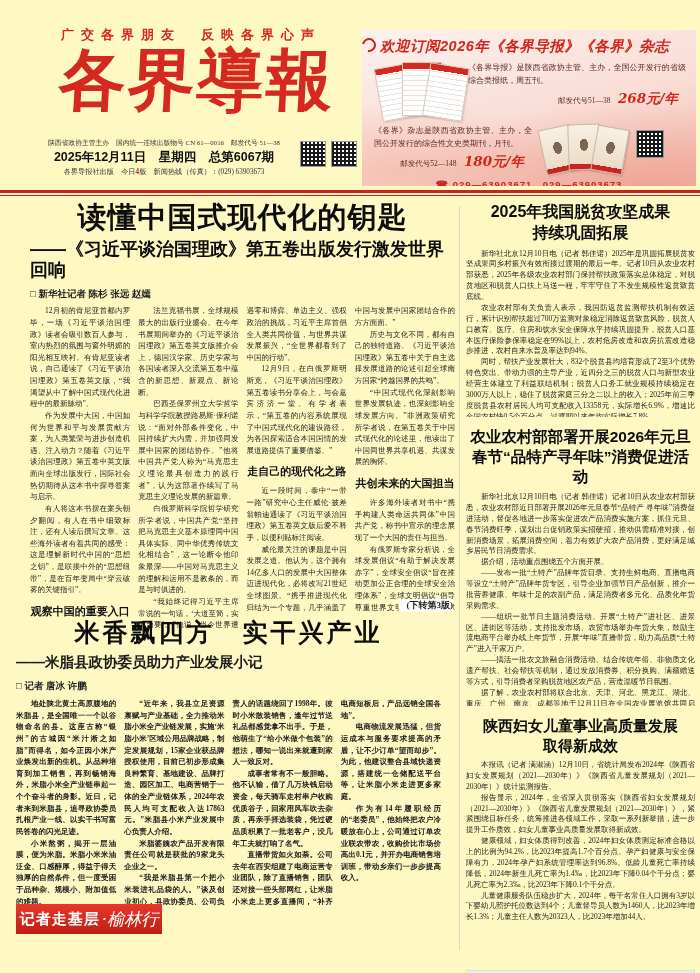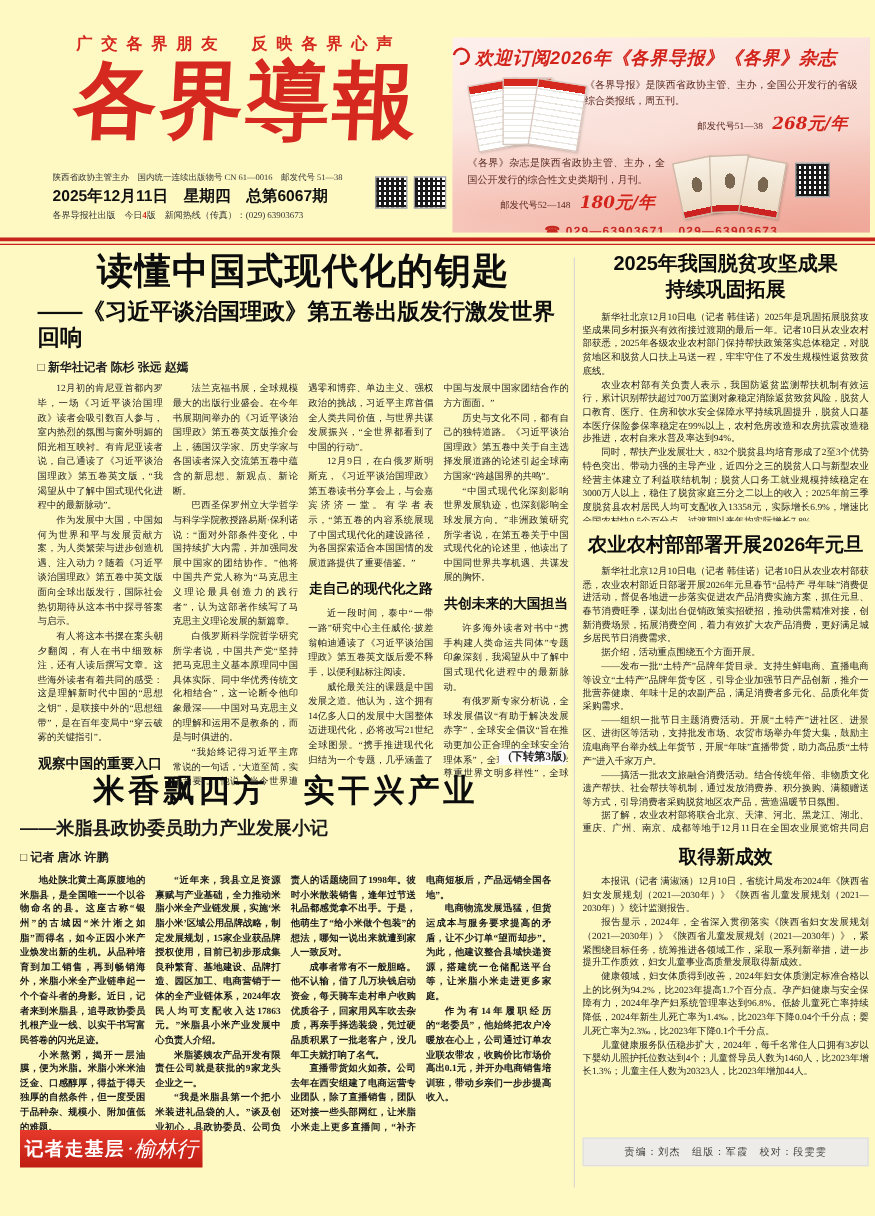--- a/index.html
+++ b/index.html
@@ -5,21 +5,21 @@
   html,body{margin:0;padding:0;background:#e8e8e8;}
   .page{position:relative;width:700px;height:973px;background:#fef9c3;overflow:hidden;
         font-family:"Liberation Serif",serif;color:#222;}
   
   .tagline{position:absolute;left:55px;top:26px;width:272px;text-align:center;
            color:#d5281f;font-size:13px;font-weight:bold;letter-spacing:7px;
            font-family:"Liberation Serif",serif;}
   .brand{position:absolute;left:52px;top:46px;width:290px;text-align:center;
          color:#d5281f;font-size:67px;font-weight:bold;line-height:1;
          font-family:"DejaVu Serif",serif;letter-spacing:2px;transform:skewX(-3deg);}
-  .pubinfo{position:absolute;left:42px;top:138px;width:268px;text-align:left;line-height:1.5;}
+  .pubinfo{position:absolute;left:30px;top:138px;width:268px;text-align:center;line-height:1.5;}
   .pi1{font-size:6.8px;color:#333;}
   .pi2{font-size:12.5px;font-weight:bold;color:#111;font-family:"Liberation Sans",sans-serif;}
   .pi3{font-size:7.2px;color:#333;}
   .red{color:#d5281f;font-weight:bold;}
   .hqr{position:absolute;left:300px;top:141px;display:flex;gap:5px;}
   .qr{width:24px;height:24px;border:1px solid #999;background-color:#fff;background-image:
       repeating-linear-gradient(0deg,#1a1a1a 0 2px,transparent 2px 4px),
       repeating-linear-gradient(90deg,#1a1a1a 0 2px,#fff 2px 4px);}
   
   .ad{position:absolute;left:362px;top:30px;width:334px;height:156px;
@@ -185,21 +185,21 @@
         <p class="bp">巴西圣保罗州立大学哲学与科学学院教授路易斯·保利诺说：“面对外部条件变化，中国持续扩大内需，并加强同发展中国家的团结协作。”他将中国共产党人称为“马克思主义理论最具创造力的践行者”，认为这部著作续写了马克思主义理论发展的新篇章。</p>
         <p class="bp">白俄罗斯科学院哲学研究所学者说，中国共产党“坚持把马克思主义基本原理同中国具体实际、同中华优秀传统文化相结合”，这一论断令他印象最深——中国对马克思主义的理解和运用不是教条的，而是与时俱进的。</p>
         <p class="bp">“我始终记得习近平主席常说的一句话，‘大道至简，实干为要’。”他说，当今世界遭遇零和博弈、单边主义、强权政治的挑战，习近平主席首倡全人类共同价值，与世界共谋发展振兴，“全世界都看到了中国的行动”。</p>
         <p class="bp">12月9日，在白俄罗斯明斯克，《习近平谈治国理政》第五卷读书分享会上，与会嘉宾济济一堂。有学者表示，“第五卷的内容系统展现了中国式现代化的建设路径，为各国探索适合本国国情的发展道路提供了重要借鉴。”</p>
         <p class="crosshead">走自己的现代化之路</p>
         <p class="bp">近一段时间，泰中“一带一路”研究中心主任威伦·披差翁帕迪通读了《习近平谈治国理政》第五卷英文版后爱不释手，以便利贴标注阅读。</p>
         <p class="bp">威伦最关注的课题是中国发展之道。他认为，这个拥有14亿多人口的发展中大国整体迈进现代化，必将改写21世纪全球图景。“携手推进现代化归结为一个专题，几乎涵盖了中国与发展中国家团结合作的方方面面。”</p>
         <p class="bp">历史与文化不同，都有自己的独特道路。《习近平谈治国理政》第五卷中关于自主选择发展道路的论述引起全球南方国家“跨越国界的共鸣”。</p>
         <p class="bp">“中国式现代化深刻影响世界发展轨迹，也深刻影响全球发展方向。”非洲政策研究所学者说，在第五卷关于中国式现代化的论述里，他读出了中国同世界共享机遇、共谋发展的胸怀。</p>
         <p class="crosshead">共创未来的大国担当</p>
-        <p class="bp">许多海外读者对书中“携手构建人类命运共同体”专题印象深刻，我渴望从中了解中国式现代化进程中的最新脉动。</p>
+        <p class="bp">许多海外读者对书中“携手构建人类命运共同体”中国共产党，称书中宣示的理念展现了一个大国的责任与担当。</p>
         <p class="bp">有俄罗斯专家分析说，全球发展倡议“有助于解决发展赤字”，全球安全倡议“旨在推动更加公正合理的全球安全治理体系”，全球文明倡议“倡导尊重世界文明多样性”，全球治理倡议则“绘就了对全球秩序的系统性展望”。</p>
       </div>
     <div class="lead-cont">(下转第3版)</div>
   </div>
 
   <div class="mizhi">
     <h1 class="mz-title">米香飘四方　实干兴产业</h1>
     <h2 class="mz-sub">——米脂县政协委员助力产业发展小记</h2>
     <div class="byline">□ 记者 唐冰 许鹏</div>
     <div class="mz-body">
@@ -229,33 +229,35 @@
       <div class="r-body rb-1">
           <p class="bp">新华社北京12月10日电（记者 韩佳诺）2025年是巩固拓展脱贫攻坚成果同乡村振兴有效衔接过渡期的最后一年。记者10日从农业农村部获悉，2025年各级农业农村部门保持帮扶政策落实总体稳定，对脱贫地区和脱贫人口扶上马送一程，牢牢守住了不发生规模性返贫致贫底线。</p>
           <p class="bp">农业农村部有关负责人表示，我国防返贫监测帮扶机制有效运行，累计识别帮扶超过700万监测对象稳定消除返贫致贫风险，脱贫人口教育、医疗、住房和饮水安全保障水平持续巩固提升，脱贫人口基本医疗保险参保率稳定在99%以上，农村危房改造和农房抗震改造稳步推进，农村自来水普及率达到94%。</p>
           <p class="bp">同时，帮扶产业发展壮大，832个脱贫县均培育形成了2至3个优势特色突出、带动力强的主导产业，近四分之三的脱贫人口与新型农业经营主体建立了利益联结机制；脱贫人口务工就业规模持续稳定在3000万人以上，稳住了脱贫家庭三分之二以上的收入；2025年前三季度脱贫县农村居民人均可支配收入13358元，实际增长6.9%，增速比全国农村快0.5个百分点，过渡期以来年均实际增长7.8%。</p>
         </div>
     </div>
 
     <div class="r-art">
       <h3 class="r-title rt-b">
         <span class="t1">农业农村部部署开展2026年元旦</span>
+        <span class="t2">春节“品特产寻年味”消费促进活动</span>
       </h3>
       <div class="r-body rb-2">
           <p class="bp">新华社北京12月10日电（记者 韩佳诺）记者10日从农业农村部获悉，农业农村部近日部署开展2026年元旦春节“品特产 寻年味”消费促进活动，督促各地进一步落实促进农产品消费实施方案，抓住元旦、春节消费旺季，谋划出台促销政策实招硬招，推动供需精准对接，创新消费场景，拓展消费空间，着力有效扩大农产品消费，更好满足城乡居民节日消费需求。</p>
           <p class="bp">据介绍，活动重点围绕五个方面开展。</p>
           <p class="bp">——发布一批“土特产”品牌年货目录。支持生鲜电商、直播电商等设立“土特产”品牌年货专区，引导企业加强节日产品创新，推介一批营养健康、年味十足的农副产品，满足消费者多元化、品质化年货采购需求。</p>
           <p class="bp">——组织一批节日主题消费活动。开展“土特产”进社区、进景区、进街区等活动，支持批发市场、农贸市场举办年货大集，鼓励主流电商平台举办线上年货节，开展“年味”直播带货，助力高品质“土特产”进入千家万户。</p>
           <p class="bp">——搞活一批农文旅融合消费活动。结合传统年俗、非物质文化遗产帮扶、社会帮扶等机制，通过发放消费券、积分换购、满额赠送等方式，引导消费者采购脱贫地区农产品，营造温暖节日氛围。</p>
           <p class="bp">据了解，农业农村部将联合北京、天津、河北、黑龙江、湖北、重庆、广州、南京、成都等地于12月11日在全国农业展览馆共同启动“品特产 寻年味”消费促进活动。</p>
         </div>
     </div>
 
     <div class="r-art">
       <h3 class="r-title rt-c">
+        <span class="t1">陕西妇女儿童事业高质量发展</span>
         <span class="t2">取得新成效</span>
       </h3>
       <div class="r-body rb-3">
           <p class="bp">本报讯（记者 满淑涵）12月10日，省统计局发布2024年《陕西省妇女发展规划（2021—2030年）》《陕西省儿童发展规划（2021—2030年）》统计监测报告。</p>
           <p class="bp">报告显示，2024年，全省深入贯彻落实《陕西省妇女发展规划（2021—2030年）》《陕西省儿童发展规划（2021—2030年）》，紧紧围绕目标任务，统筹推进各领域工作，采取一系列新举措，进一步提升工作质效，妇女儿童事业高质量发展取得新成效。</p>
           <p class="bp">健康领域，妇女体质得到改善，2024年妇女体质测定标准合格以上的比例为94.2%，比2023年提高1.7个百分点。孕产妇健康与安全保障有力，2024年孕产妇系统管理率达到96.8%。低龄儿童死亡率持续降低，2024年新生儿死亡率为1.4‰，比2023年下降0.04个千分点；婴儿死亡率为2.3‰，比2023年下降0.1个千分点。</p>
           <p class="bp">儿童健康服务队伍稳步扩大，2024年，每千名常住人口拥有3岁以下婴幼儿照护托位数达到4个；儿童督导员人数为1460人，比2023年增长1.3%；儿童主任人数为20323人，比2023年增加44人。</p>
         </div>
     </div>
 

